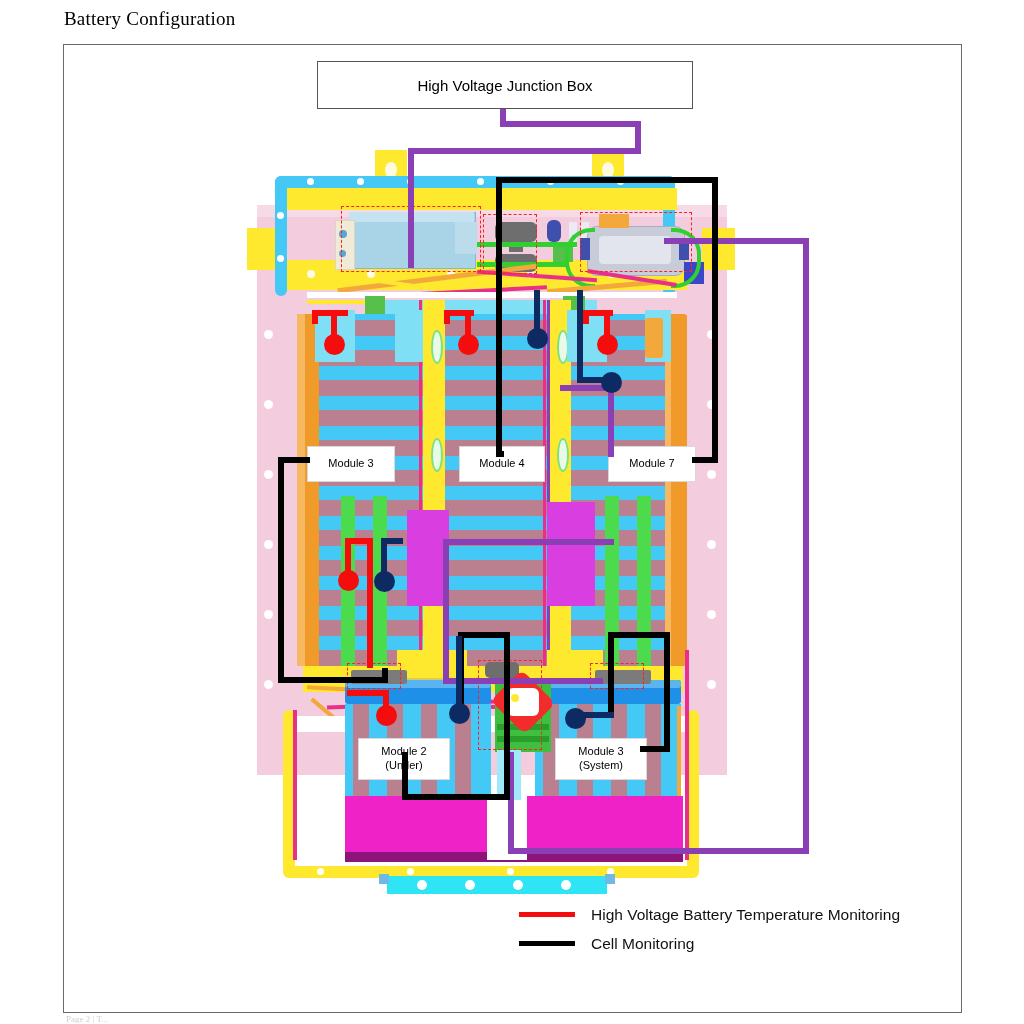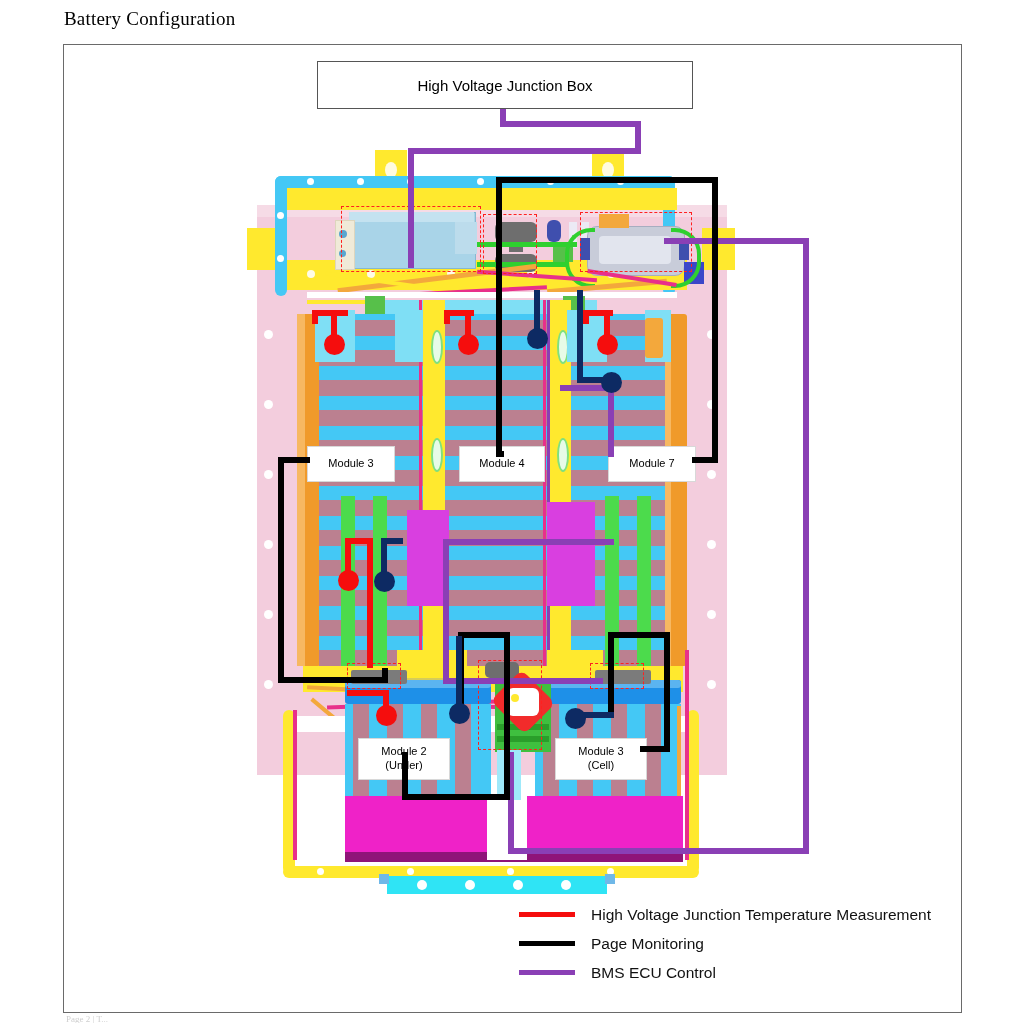--- a/index.html
+++ b/index.html
@@ -314,21 +314,21 @@
 </div>
 <div class="mod-label" style="left:608px;top:446px;width:86px;height:34px;">
   <span>Module 7</span>
 </div>
 <div class="mod-label" style="left:358px;top:738px;width:90px;height:40px;">
   <span>Module 2</span>
   <span>(Under)</span>
 </div>
 <div class="mod-label" style="left:555px;top:738px;width:90px;height:40px;">
   <span>Module 3</span>
-  <span>(Cell)</span>
+  <span>(System)</span>
 </div>
 
 <div id="hv-box">
   <span>High Voltage Junction Box</span>
 </div>
 
 <div class="wire w-purple" style="left:500px;top:107px;width:6px;height:20px;"></div>
 <div class="wire w-purple" style="left:500px;top:121px;width:141px;height:6px;"></div>
 <div class="wire w-purple" style="left:635px;top:121px;width:6px;height:32px;"></div>
 <div class="wire w-purple" style="left:408px;top:148px;width:233px;height:6px;"></div>
@@ -404,25 +404,21 @@
 <div class="wire w-red" style="left:367px;top:538px;width:6px;height:130px;"></div>
 <div class="dot dot-red" style="left:338px;top:570px;width:21px;height:21px;"></div>
 
 <div class="wire w-red" style="left:347px;top:690px;width:42px;height:6px;"></div>
 <div class="wire w-red" style="left:383px;top:690px;width:6px;height:20px;"></div>
 <div class="dot dot-red" style="left:376px;top:705px;width:21px;height:21px;"></div>
 
 <div id="legend">
   <div class="leg-row">
     <div class="leg-swatch" style="background:#f50d0d;"></div>
-    <div class="leg-text">High Voltage Junction Temperature Measurement</div>
+    <div class="leg-text">High Voltage Battery Temperature Monitoring</div>
   </div>
   <div class="leg-row">
     <div class="leg-swatch" style="background:#000000;"></div>
-    <div class="leg-text">Page Monitoring</div>
+    <div class="leg-text">Cell Monitoring</div>
   </div>
-  <div class="leg-row">
-    <div class="leg-swatch" style="background:#8a3fb5;"></div>
-    <div class="leg-text">BMS ECU Control</div>
-  </div>
 </div>
 
 <div id="footer-ghost">Page 2 | T...</div>
 
 </body></html>

